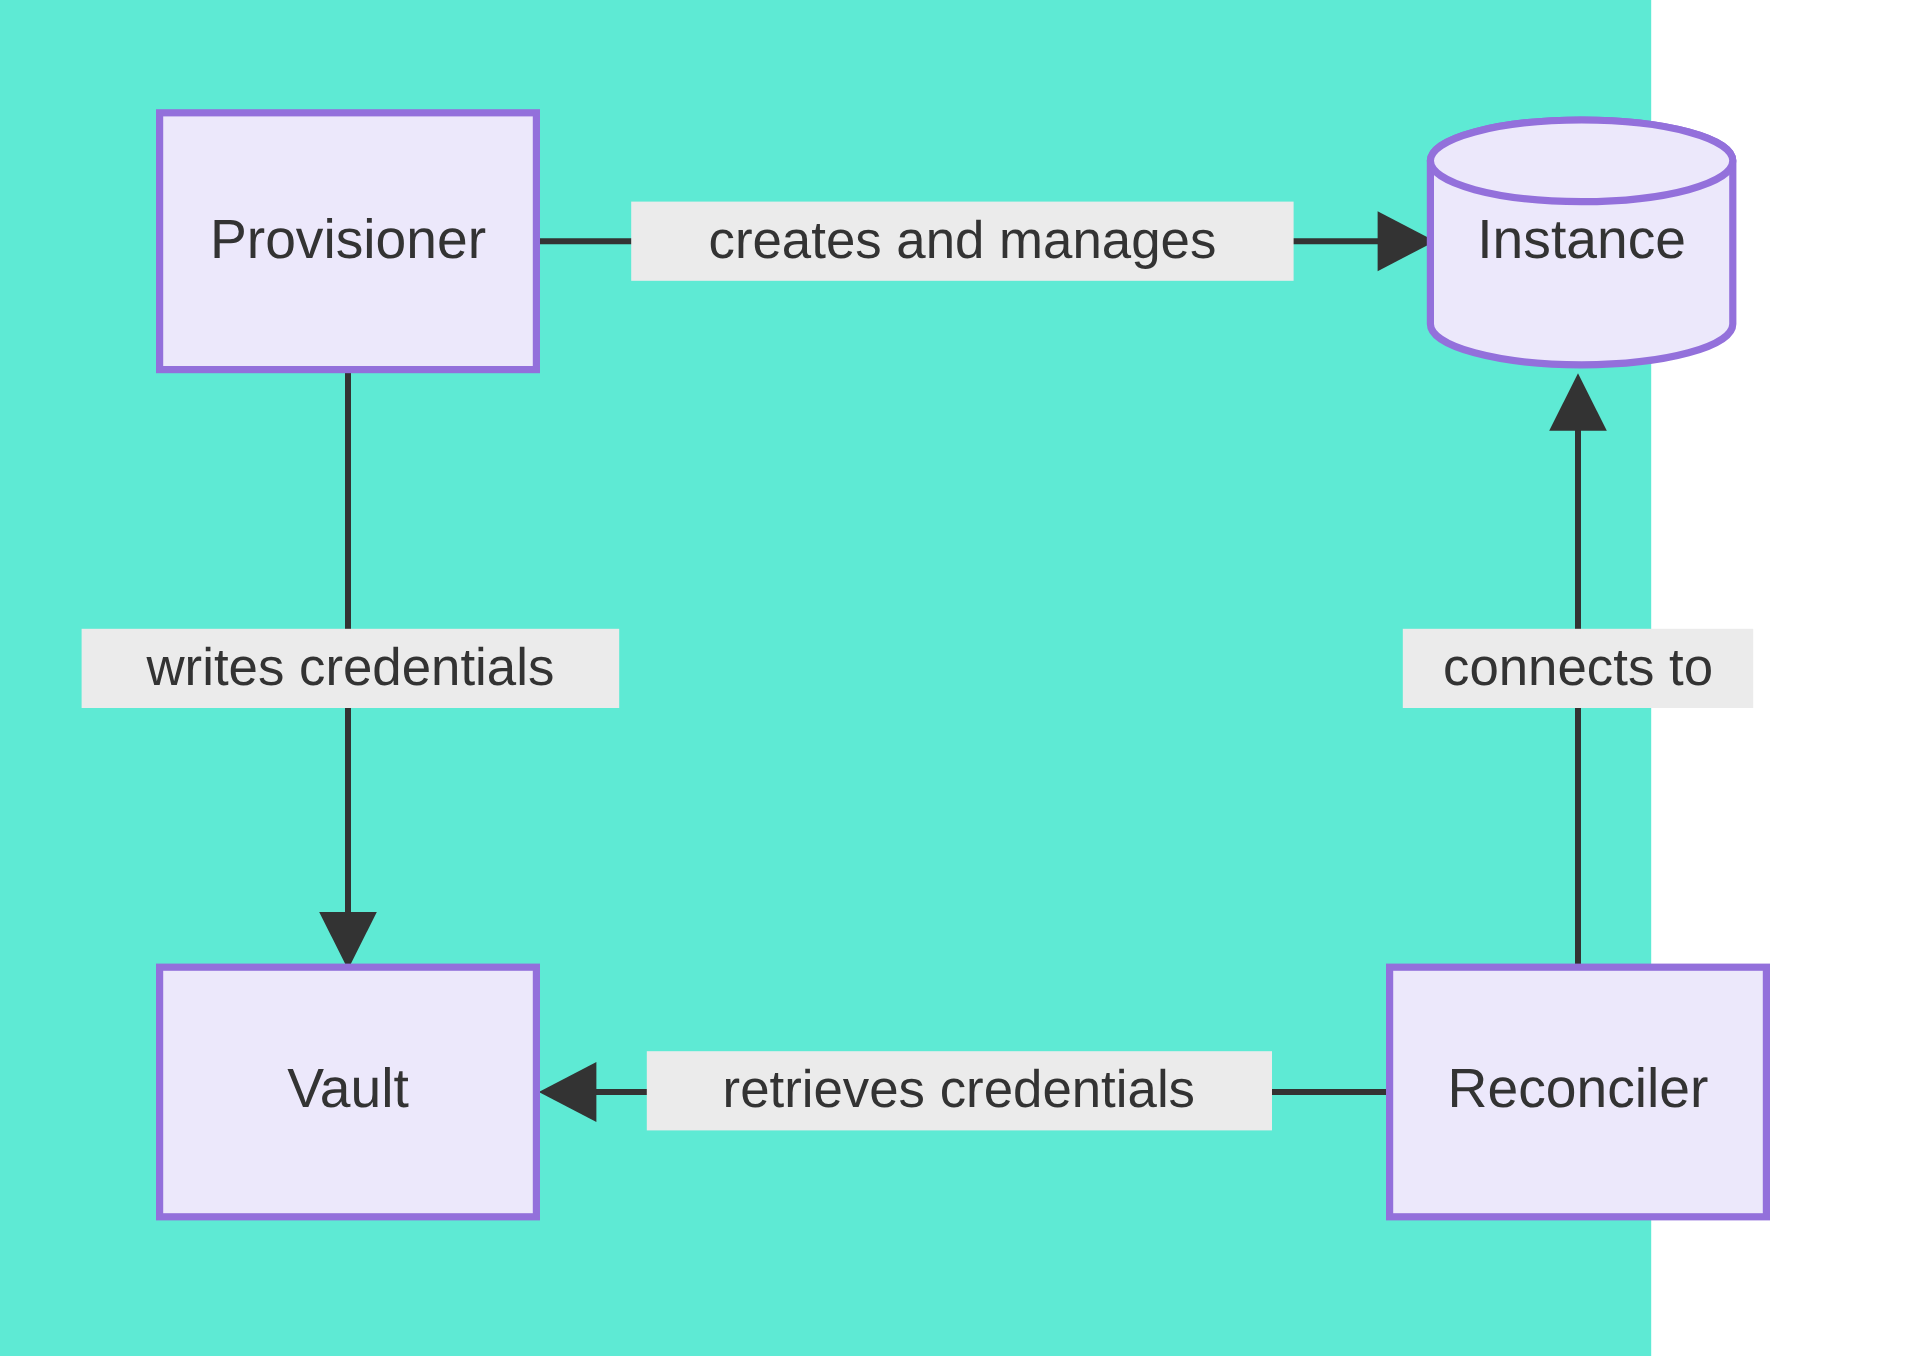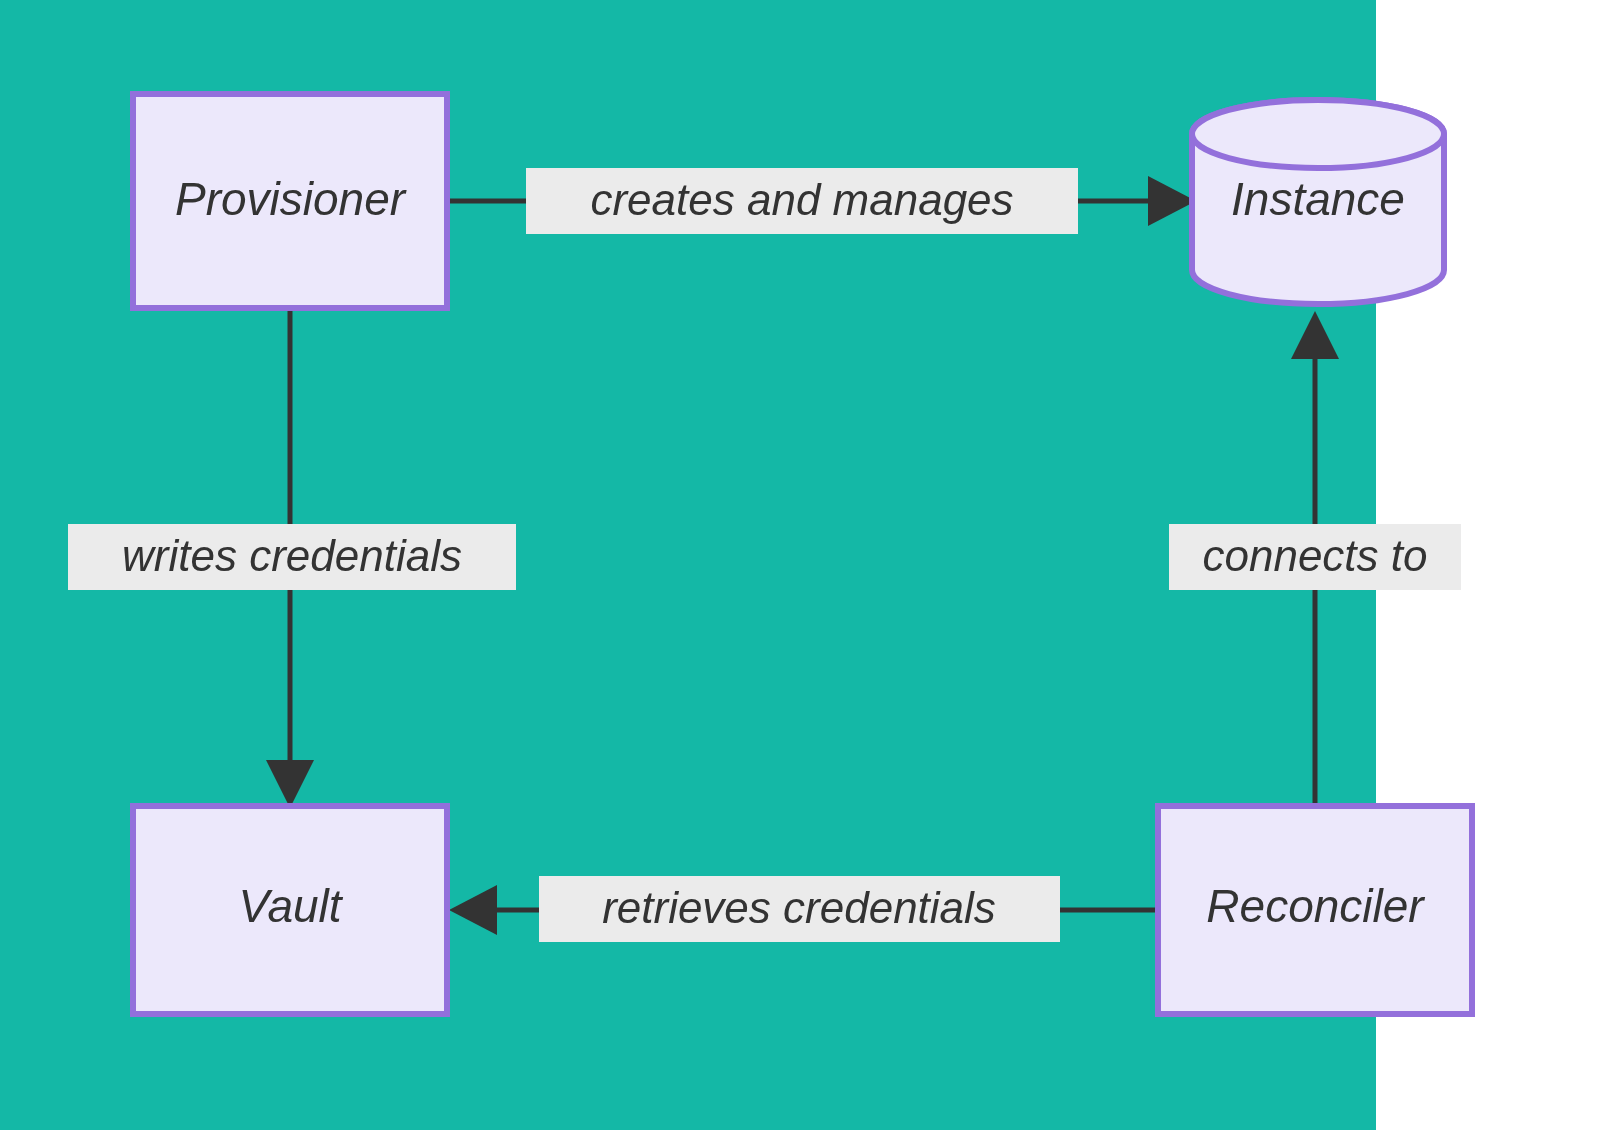--- a/index.html
+++ b/index.html
@@ -10,22 +10,21 @@
   body {
     width: 1600px;
     height: 1130px;
     font-family: "Liberation Sans", sans-serif;
     overflow: hidden;
   }
   #diagram-root {
     position: relative;
     width: 1376px;
     height: 1130px;
-    background: #14b8a6;
-    font-style: italic;
+    background: #5eead4;
   }
   #diagram-svg {
     position: absolute;
     top: 0;
     left: 0;
     width: 1600px;
     height: 1130px;
   }
   .node-label {
     font-family: "Liberation Sans", sans-serif;

